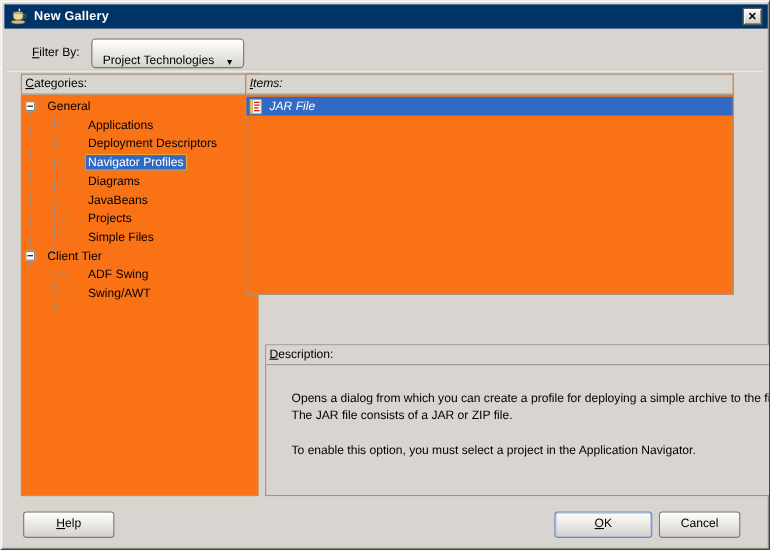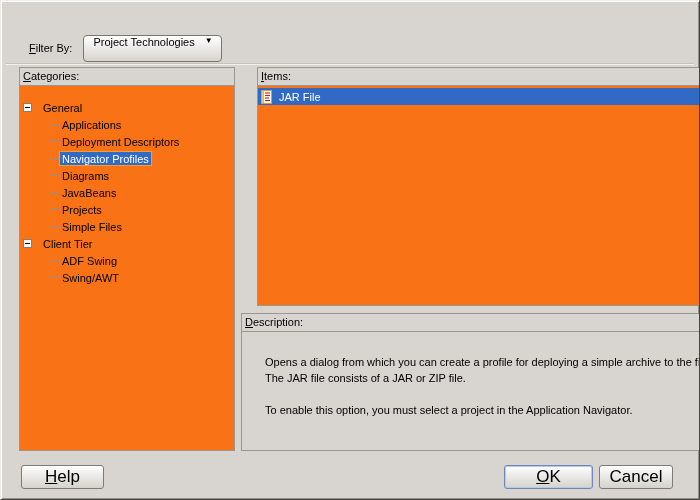--- a/index.html
+++ b/index.html
@@ -27,40 +27,40 @@
     display:flex; align-items:center; justify-content:center;
     font-size:10px; font-weight:bold; color:#000; cursor:default;
   }
   
   .filter-row { position:absolute; left:28px; top:36px; height:22px; display:flex; align-items:center; gap:11px; }
   .mn { text-decoration:underline; }
   .dropdown {
     height:27px; min-width:122px; padding:0 8px 0 9px;
     border:1px solid #78766e; border-radius:4px;
     background:linear-gradient(#ffffff,#d7d4ce);
-    display:flex; align-items:flex-start; gap:10px;
+    display:flex; align-items:flex-end; gap:10px;
     box-shadow: inset 0 1px 0 #fff;
   }
   .dropdown .arrow { font-size:8px; line-height:1; padding-top:1px; }
   .filter-sep { position:absolute; left:5px; right:5px; top:62px; height:2px;
     border-top:1px solid #c6c3bd; border-bottom:1px solid #f3f1ee; }
   
   .panel { position:absolute; border:1px solid #9a978f; background:#f97316; }
   .panel-header { height:18px; line-height:17px; padding-left:3px; background:#d8d5d0;
     border-bottom:1px solid #9a978f; }
   .categories-panel { left:18px; top:66px; width:216px; height:384px; }
-  .items-panel { left:256px; top:66px; width:444px; height:239px; }
+  .items-panel { left:222px; top:66px; width:444px; height:201px;font-style:italic; }
   .desc-panel { left:240px; top:312px; width:534px; height:138px; background:#d8d5d0; }
   
-  .tree { position:relative; height:363px; overflow:hidden; padding-top:13px; }
+  .tree { position:relative; height:363px; overflow:hidden; padding-top:2px; }
   .trow { position:relative; height:17px; line-height:17px; white-space:nowrap; }
   .trow .lbl { display:inline-block; height:15px; line-height:14px; margin-top:1px;
     padding:0 2px; border:1px solid transparent; }
   .trow.group .lbl { margin-left:20px; }
-  .trow.child .lbl { margin-left:39px; }
+  .trow.child .lbl { margin-left:57px; }
   .trow.selected .lbl { background:#316ac5; color:#fff; border-color:#f0a22c; }
   .trow.group::before { content:""; position:absolute; left:13px; top:8px; width:7px;
     border-top:1px dotted #929292; }
   .trow.child::before { content:""; position:absolute; left:29px; top:8px; width:10px;
     border-top:1px dotted #929292; }
   .expander { position:absolute; left:3px; top:4px; width:9px; height:9px;
     background:#fff; border:1px solid #847f75; }
   .expander::after { content:""; position:absolute; left:1px; right:1px; top:3px;
     border-top:1px solid #000; }
   .vline { position:absolute; width:1px; border-left:1px dotted #929292; }
@@ -73,31 +73,42 @@
   .item-row.selected { background:#316ac5; color:#fff; }
   .item-row svg { flex:0 0 auto; }
   
   .desc-body { padding:6px 7px; line-height:16px; }
   .desc-body p { margin:16px; }
   .desc-body p + p { margin-top:16px; }
   
   .btn { position:absolute; height:24px; border:1px solid #7d7b73; border-radius:3px;
     background:linear-gradient(#fefefe,#d5d2cb);
     box-shadow: inset 0 1px 0 #ffffff;
-    text-align:center; line-height:21px; font-size:17px; cursor:default; }
+    text-align:center; line-height:21px; font-size:11px; cursor:default; }
   .btn-help { left:20px; top:464px; width:83px; }
   .btn-ok { left:503px; top:464px; width:89px;
     border-color:#6e87b8; box-shadow: inset 0 0 0 1px #b9c9e6, inset 0 1px 0 #ffffff; }
   .btn-cancel { left:598px; top:464px; width:74px; }
 </style>
 </head>
 <body>
 
 <div class="window">
 
+  <div class="titlebar">
+    <svg class="app-icon" viewBox="0 0 17 16">
+      <path d="M8 1 q1.5 1 .3 2.2" stroke="#f5e9a8" stroke-width="1.2" fill="none"></path>
+      <ellipse cx="7.5" cy="5" rx="4.5" ry="1.4" fill="#fdf6d8" stroke="#7a6a30" stroke-width="0.7"></ellipse>
+      <path d="M3 5 v3 a4.5 3.6 0 0 0 9 0 v-3 z" fill="#e8d9a6" stroke="#7a6a30" stroke-width="0.7"></path>
+      <path d="M12 6 q3 0 2.6 2 q-.4 1.8 -2.8 1.6" fill="none" stroke="#7a6a30" stroke-width="1"></path>
+      <ellipse cx="7.5" cy="13" rx="6.5" ry="1.8" fill="#cdbd86" stroke="#6a5a28" stroke-width="0.7"></ellipse>
+    </svg>
+    <span class="title">New Gallery</span>
+    <span class="close-btn">✕</span>
+  </div>
 
   <div class="filter-row">
     <span><span class="mn">F</span><span>ilter By:</span></span>
     <div class="dropdown">
       <span>Project Technologies</span>
       <span class="arrow">▼</span>
     </div>
   </div>
   <div class="filter-sep"></div>
 

